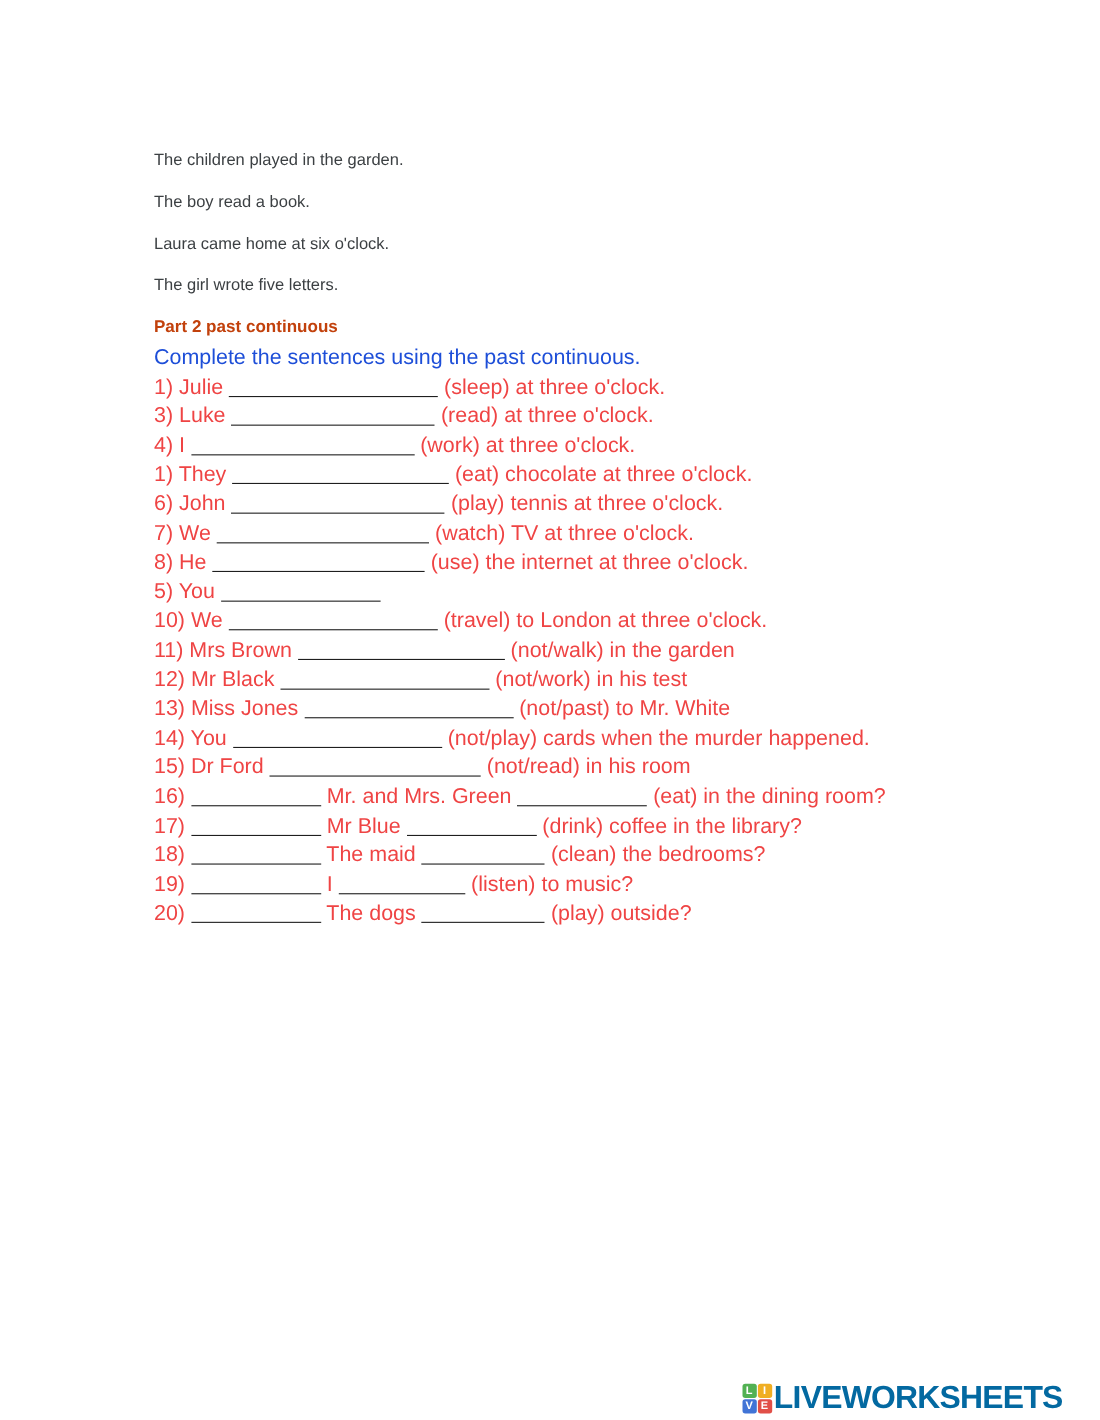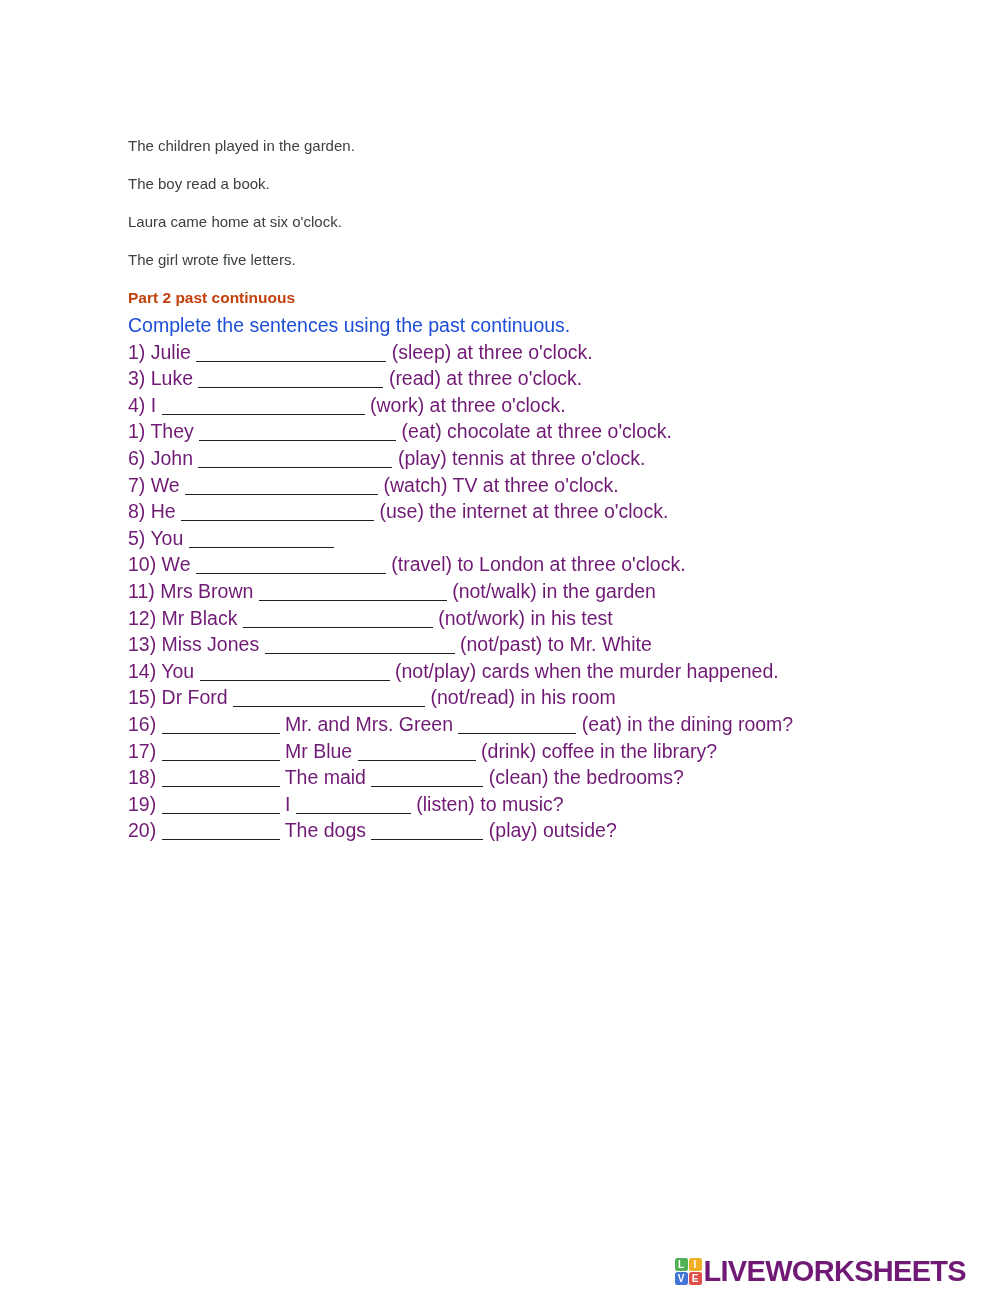--- a/index.html
+++ b/index.html
@@ -6,21 +6,21 @@
   .page {
     position: relative;
     width: 1000px;
     height: 1291px;
     background: #ffffff;
     overflow: hidden;
     font-family: "Liberation Sans", "DejaVu Sans", sans-serif;
   }
   .content {
     position: absolute;
-    left: 128px;
+    left: 140px;
     top: 137px;
     width: 780px;
   }
   .intro p {
     margin: 0 0 21px 0;
     font-size: 15px;
     line-height: 17px;
     color: #3c4043;
   }
   .part-heading {
@@ -32,21 +32,21 @@
   }
   .instruction {
     margin-top: 5px;
     font-size: 19.5px;
     line-height: 26.6px;
     color: #1d4ed8;
   }
   .exercise {
     font-size: 19.5px;
     line-height: 26.6px;
-    color: #701a75;
+    color: #ef4444;
   }
   .exercise .line { white-space: nowrap; }
   .blank {
     display: inline-block;
     height: 13px;
     margin-bottom: -3px;
     border-bottom: 1.8px solid #1f1f1f;
   }
   .logo {
     position: absolute;
@@ -115,15 +115,15 @@
       </div>
   </div>
 
   <div class="logo">
     <div class="logo-grid" id="logo-grid">
         <span class="tile" style="background: rgb(82, 177, 83);">L</span>
         <span class="tile" style="background: rgb(240, 174, 34);">I</span>
         <span class="tile" style="background: rgb(65, 116, 214);">V</span>
         <span class="tile" style="background: rgb(225, 79, 72);">E</span>
       </div>
-    <div class="logo-text" id="logo-text" style="color: #701a75;">LIVEWORKSHEETS</div>
+    <div class="logo-text" id="logo-text" style="color: #0369a1;">LIVEWORKSHEETS</div>
   </div>
 </div>
 
 </body></html>

